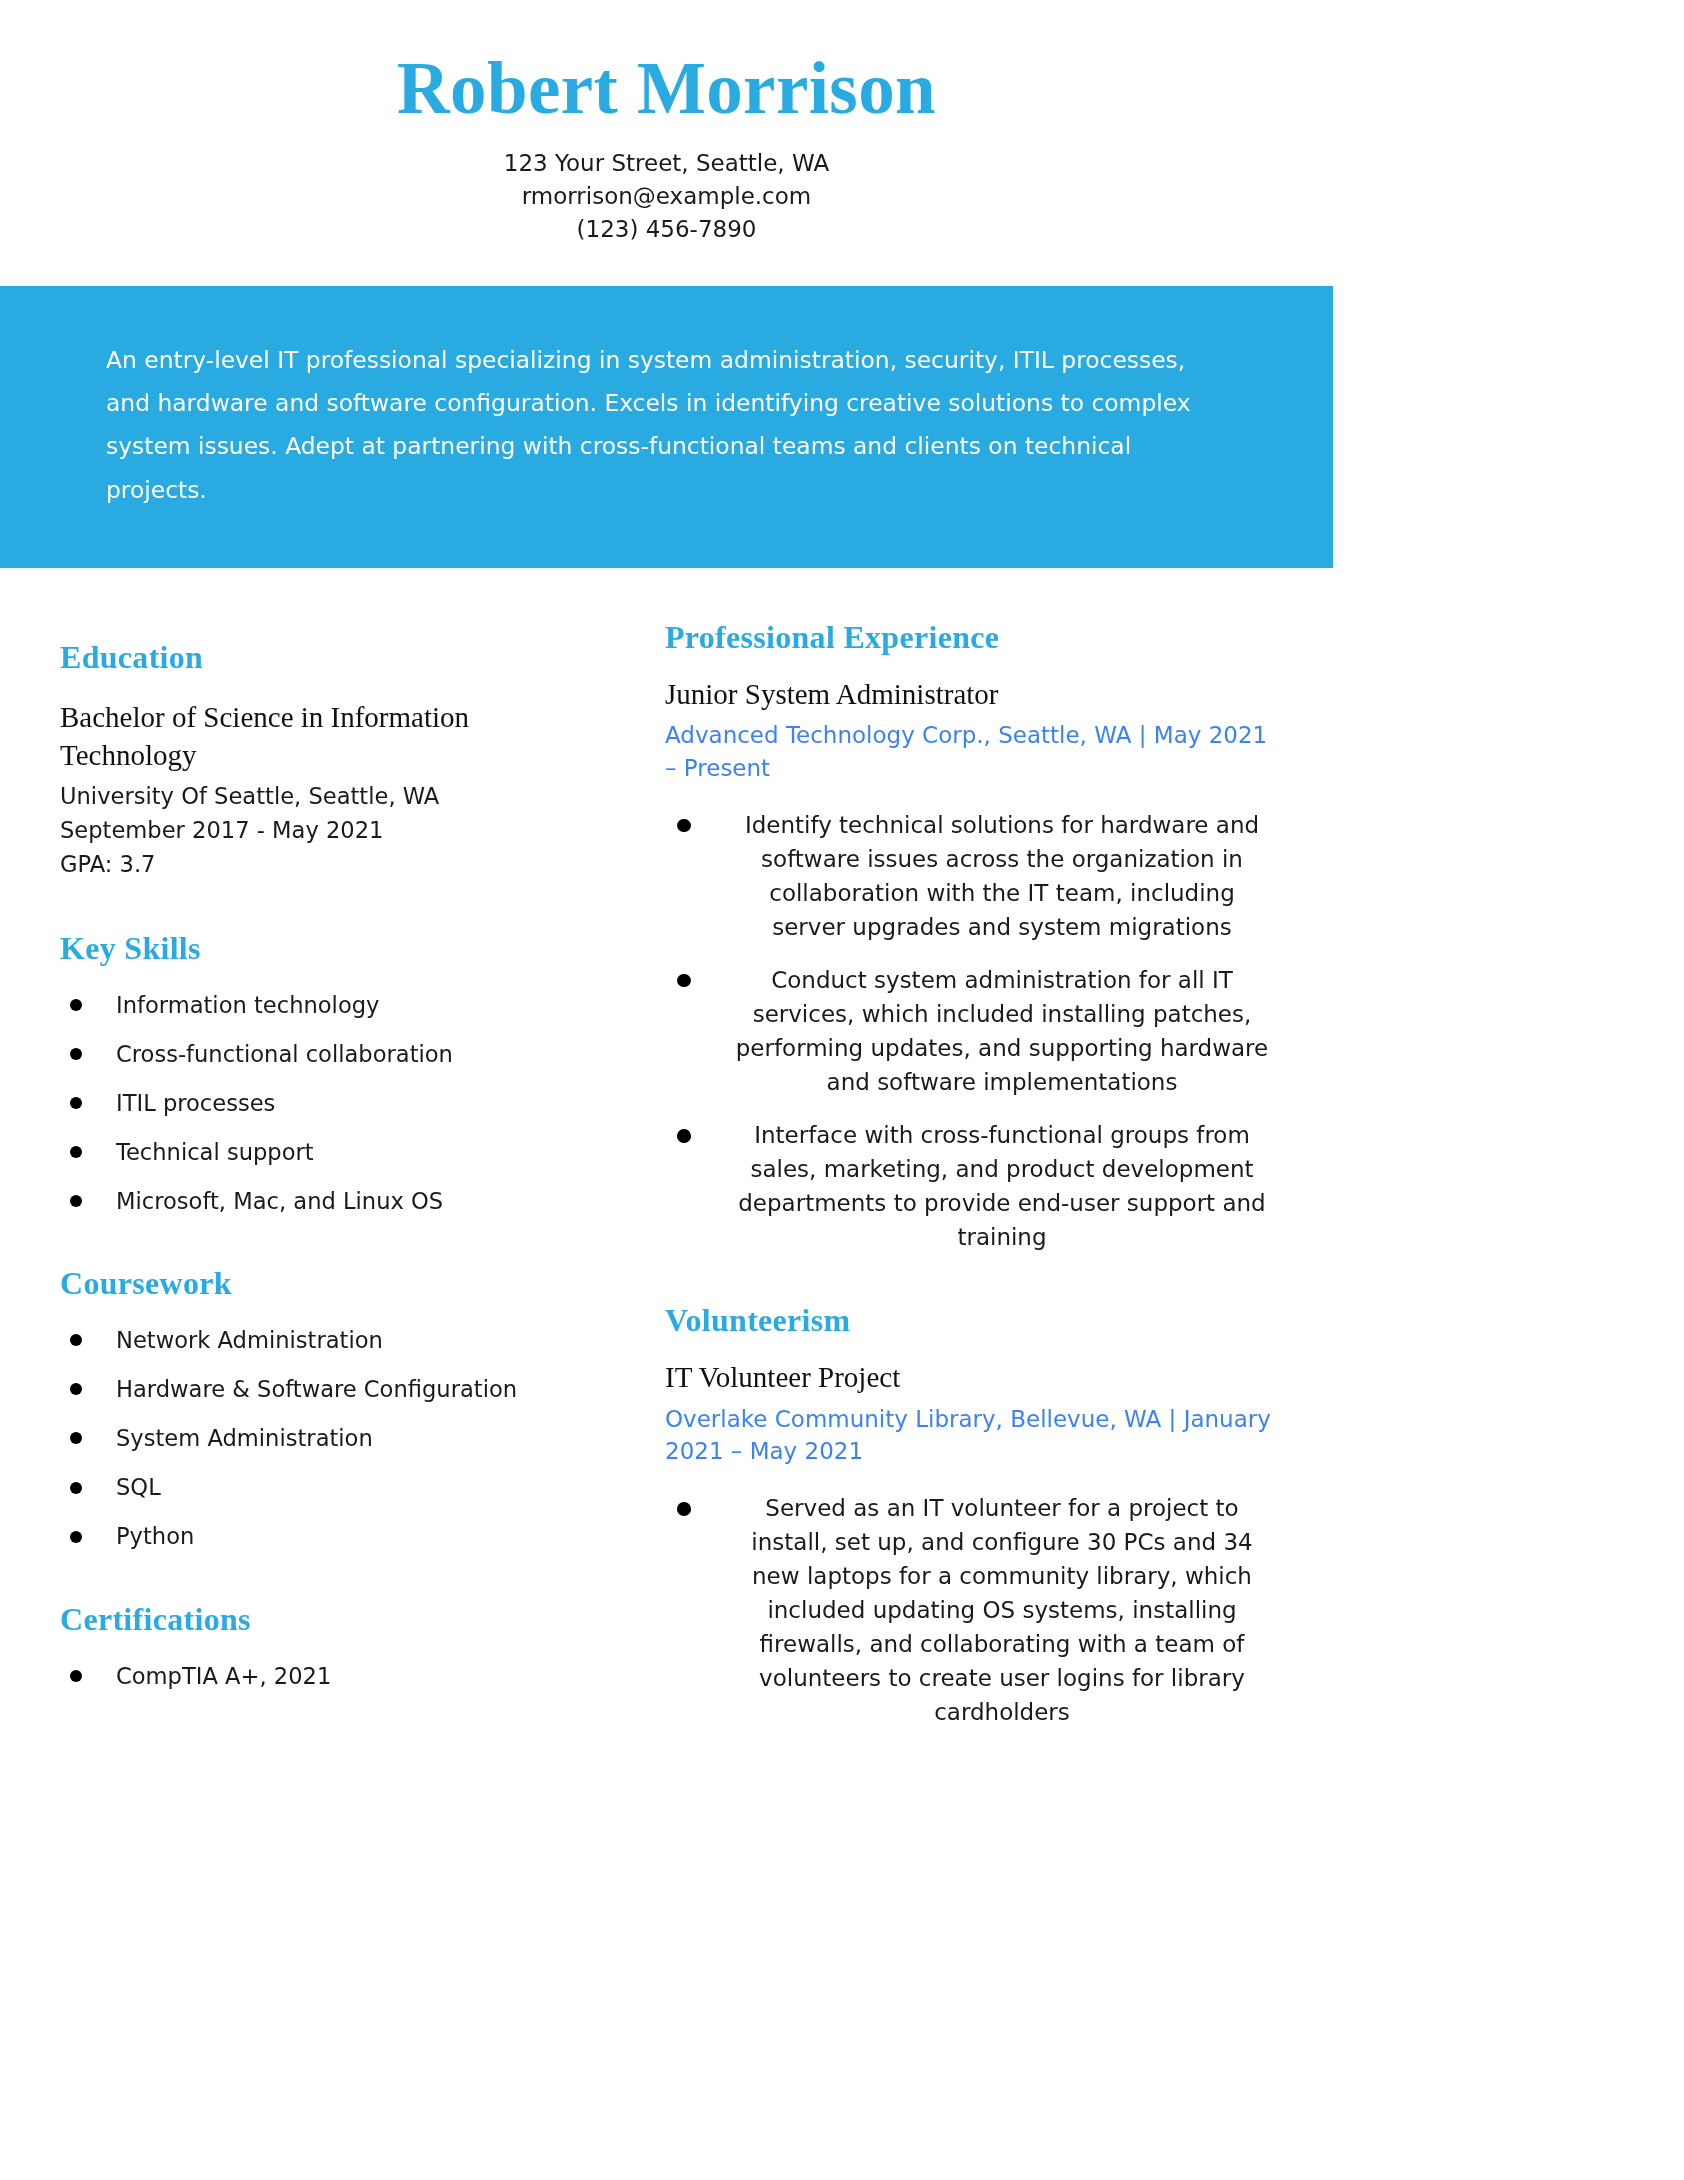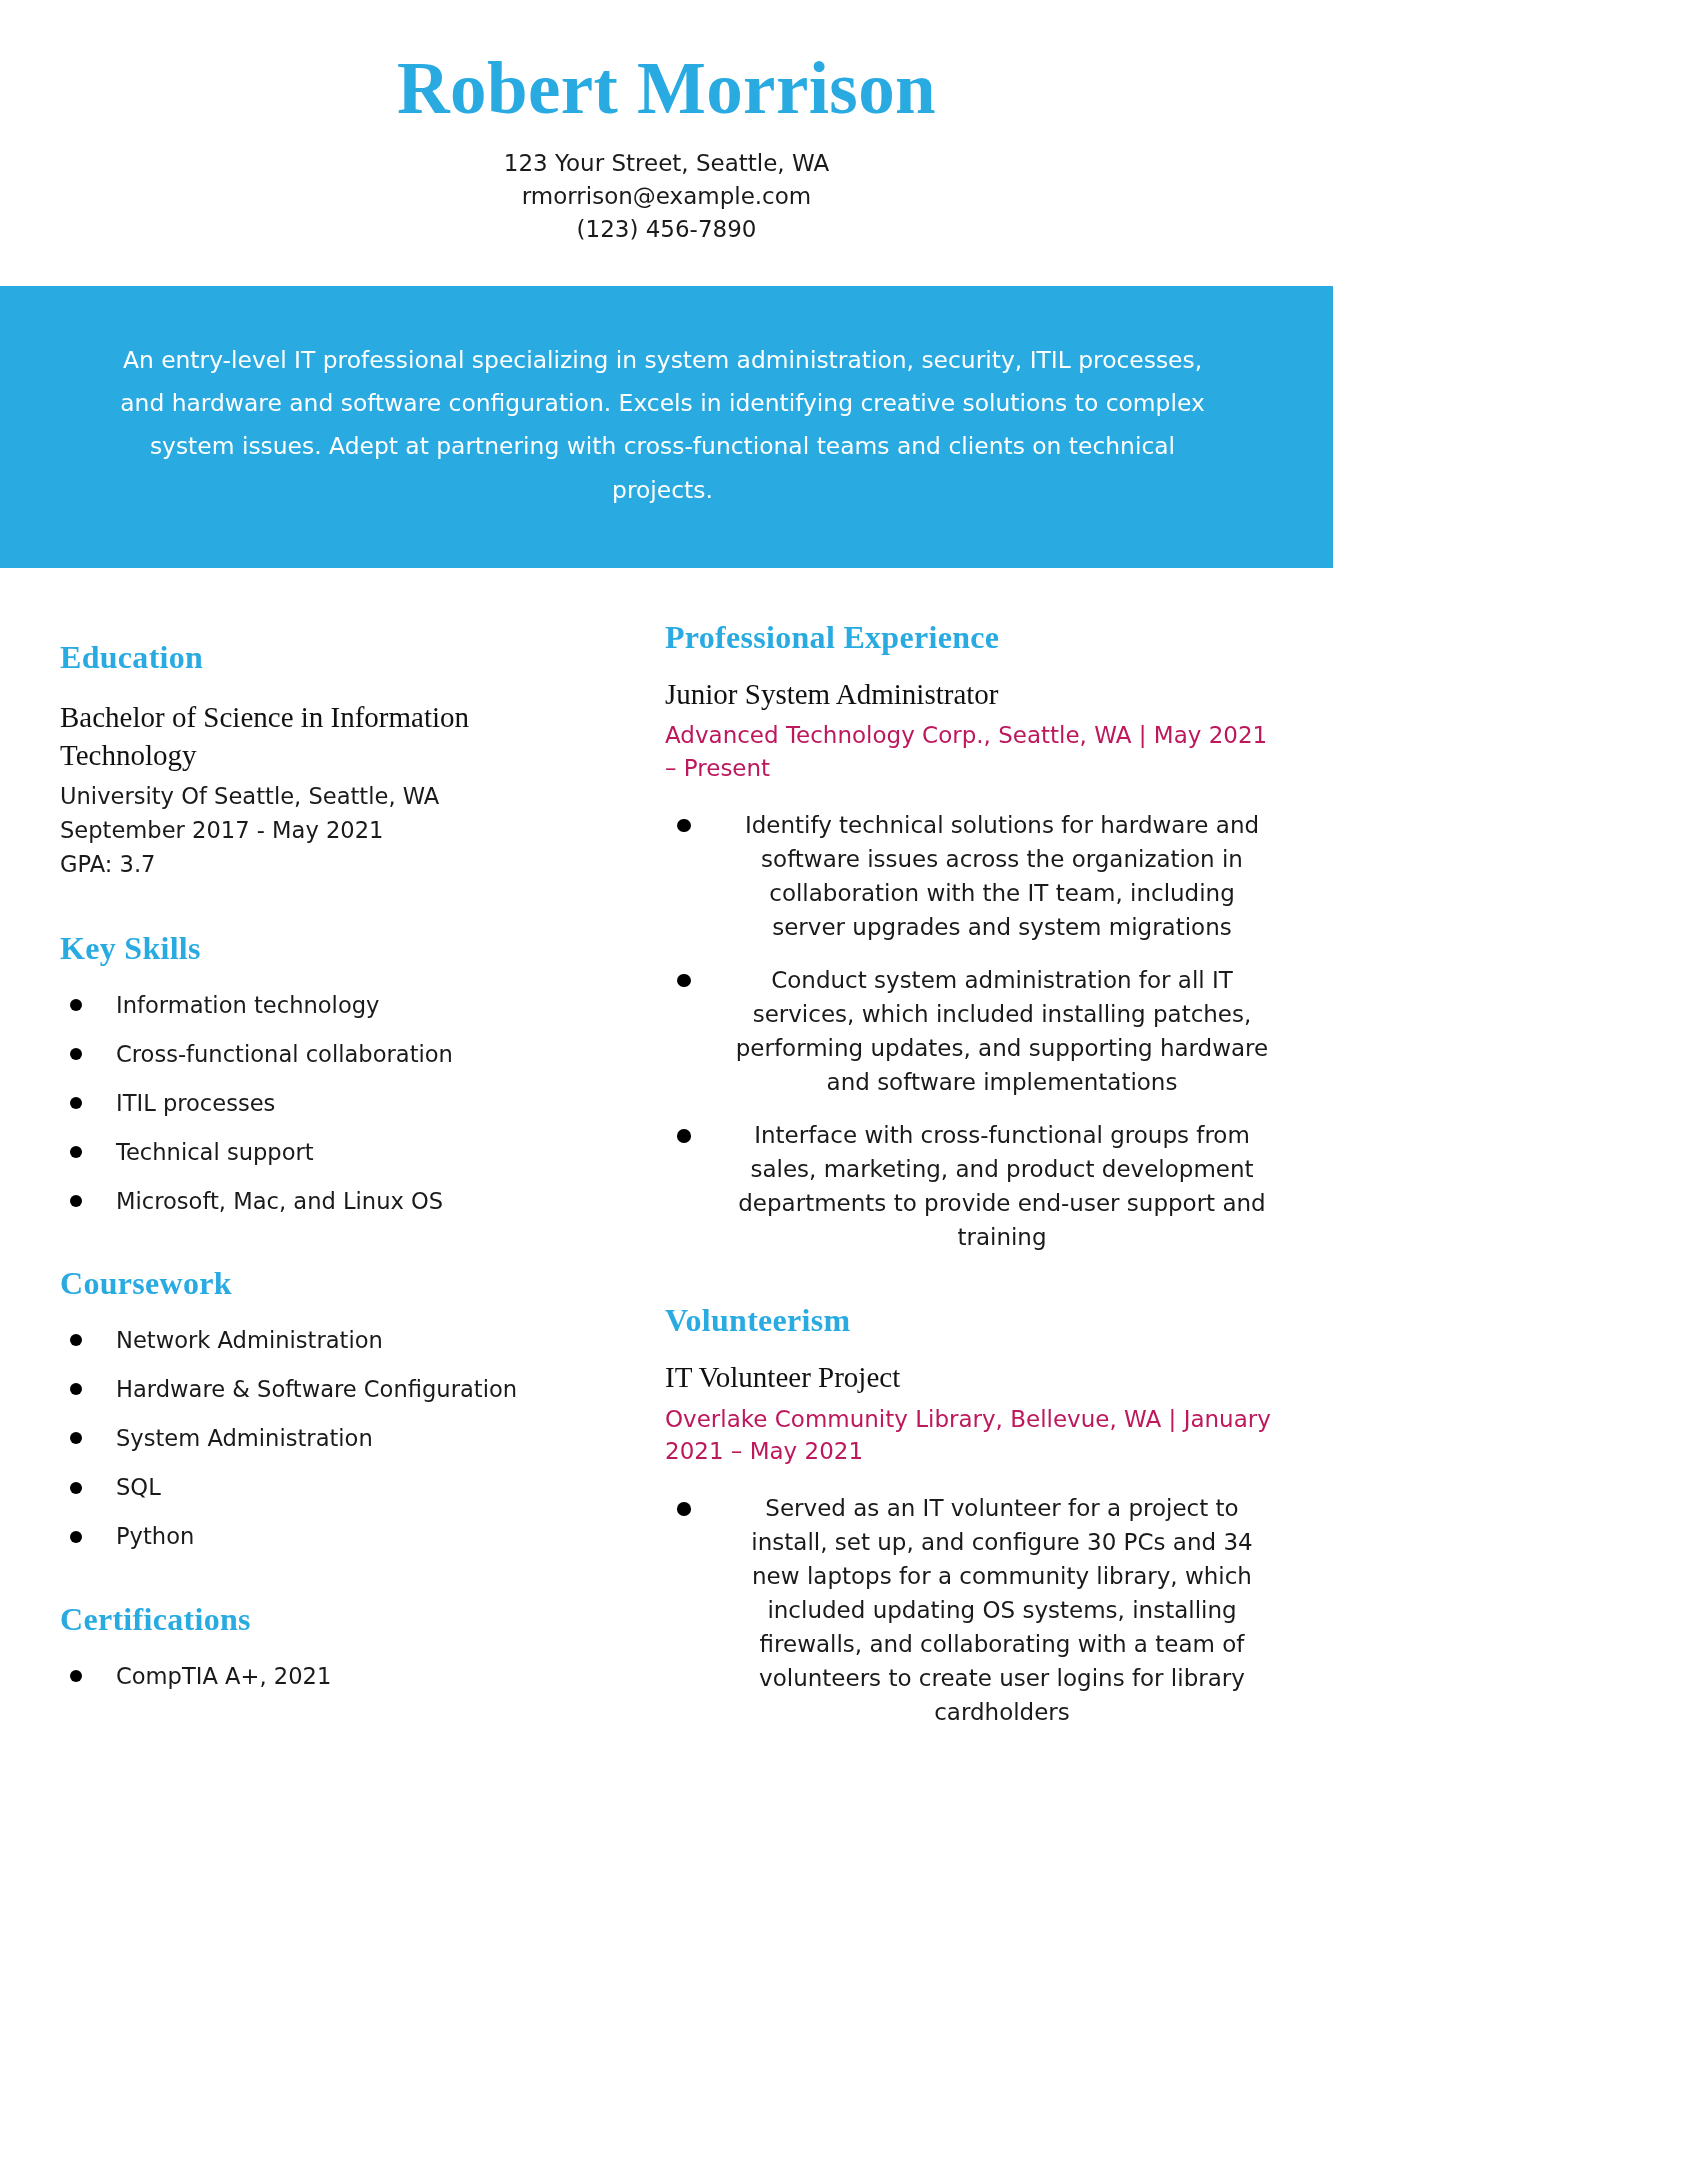--- a/index.html
+++ b/index.html
@@ -34,21 +34,20 @@
     line-height: 1.45;
     color: #1a1a1a;
   }
   .contact-line { display: block; }
 
   
   .summary-band {
     background: #29ABE2;
     color: #ffffff;
     padding: 53px 114px 56px 106px;
-    text-align: center;
   }
   .summary-text {
     font-size: 23.4px;
     line-height: 1.85;
     font-weight: 400;
   }
 
   
   .body-wrap {
     display: flex;
@@ -114,21 +113,21 @@
   
   .job-title {
     font-family: "Liberation Serif", serif;
     font-size: 29px;
     color: #111111;
     margin-bottom: 8.5px;
   }
   .job-meta {
     font-size: 23px;
     line-height: 1.4;
-    color: #be185d;
+    color: #3b82f6;
     margin-bottom: 24px;
   }
   ul.exp-bullets {
     list-style: none;
     margin: 0;
     text-align: center;
   }
   ul.exp-bullets li {
     position: relative;
     padding-left: 66px;

